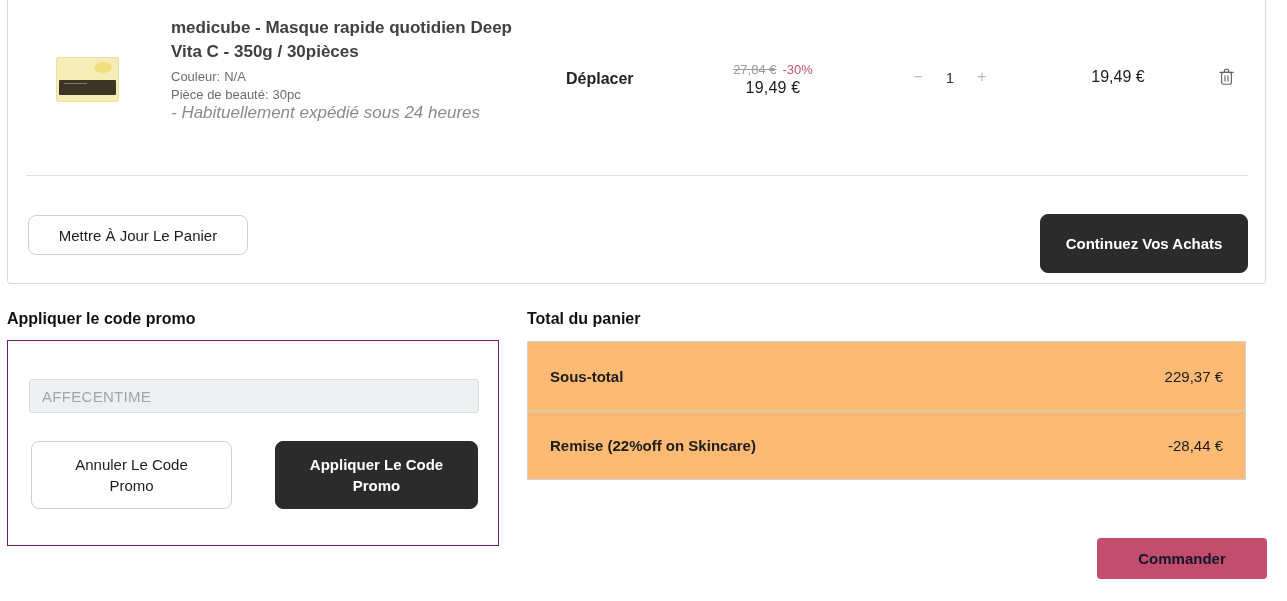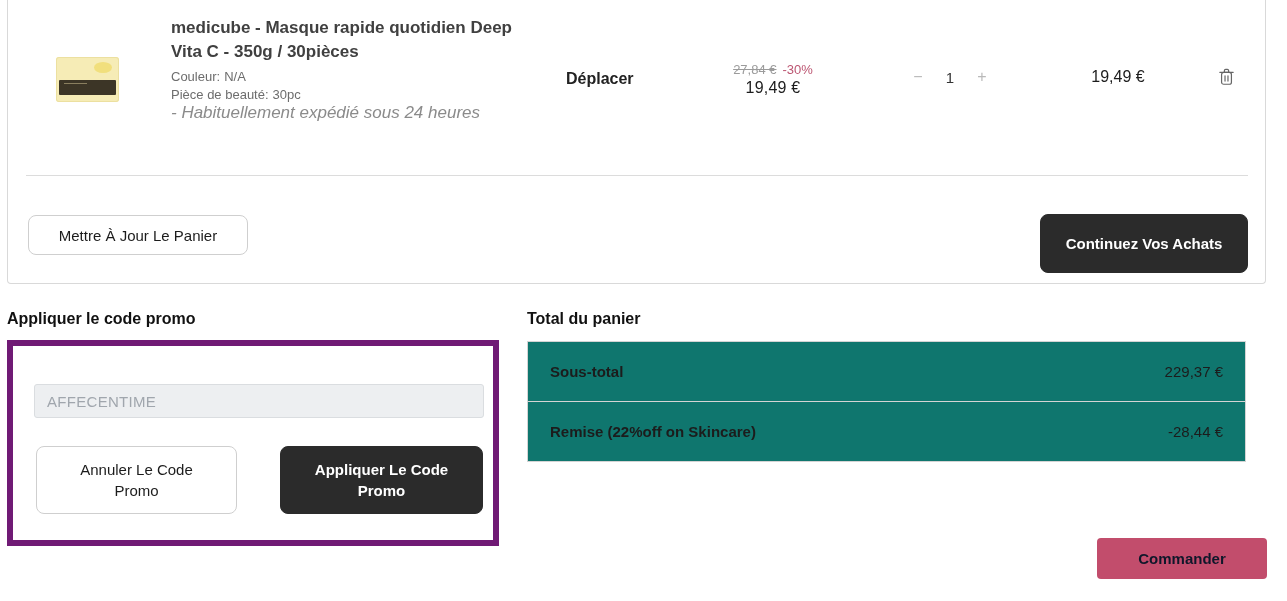--- a/index.html
+++ b/index.html
@@ -44,33 +44,33 @@
   .btn { display:flex; align-items:center; justify-content:center; text-align:center;
          border-radius:8px; cursor:pointer; font-size:15px; }
   .btn-outline { background:#fff; border:1px solid #cfcfcf; color:#1c1c1c; }
   .btn-dark { background:#2b2b2b; border:1px solid #2b2b2b; color:#fff; font-weight:bold; }
 
   .update-cart-btn { position:absolute; left:20px; top:219px; width:220px; height:40px; }
   .continue-btn { position:absolute; left:1032px; top:218px; width:208px; height:59px; }
 
   
   .promo-heading { position:absolute; left:7px; top:310px; font-size:16px; font-weight:bold; color:#111; }
-  .promo-box { position:absolute; left:7px; top:340px; width:492px; height:206px; background:#fff; border:6px solid #701a75; }
+  .promo-box { position:absolute; left:7px; top:340px; width:492px; height:206px; background:#fff; border:1px solid #701a75; }
   .promo-input { position:absolute; left:21px; top:38px; width:450px; height:34px;
                  background:#edeff1; border:1px solid #dadde0; border-radius:3px;
                  font-family:"Liberation Sans", sans-serif; font-size:15px; color:#444; padding:0 12px; outline:none; }
   .promo-input::placeholder { color:#a0a6ad; letter-spacing:.3px; }
   .promo-cancel-btn { position:absolute; left:23px; top:100px; width:201px; height:68px; line-height:21px; padding:0 28px; }
   .promo-apply-btn { position:absolute; left:267px; top:100px; width:203px; height:68px; line-height:21px; padding:0 28px; }
 
   
   .totals-heading { position:absolute; left:527px; top:310px; font-size:16px; font-weight:bold; color:#111; }
   .totals-table { position:absolute; left:527px; top:341px; width:719px; }
   .totals-row { display:flex; align-items:center; justify-content:space-between;
-                height:61px; background:#0f766e; border:1px solid #d4d4d4; padding:0 22px; }
+                height:70px; background:#fdba74; border:1px solid #d4d4d4; padding:0 22px; }
   .totals-row + .totals-row { margin-top:-1px; }
   .totals-label { font-size:15px; font-weight:bold; color:#1c1c1c; }
   .totals-value { font-size:15px; color:#1c1c1c; }
 
   .checkout-btn { position:absolute; left:1097px; top:538px; width:170px; height:41px;
                   background:#c24d6c; border-radius:4px; color:#0f172a; font-weight:bold; font-size:15px; }
 </style>
 </head>
 <body>
 

